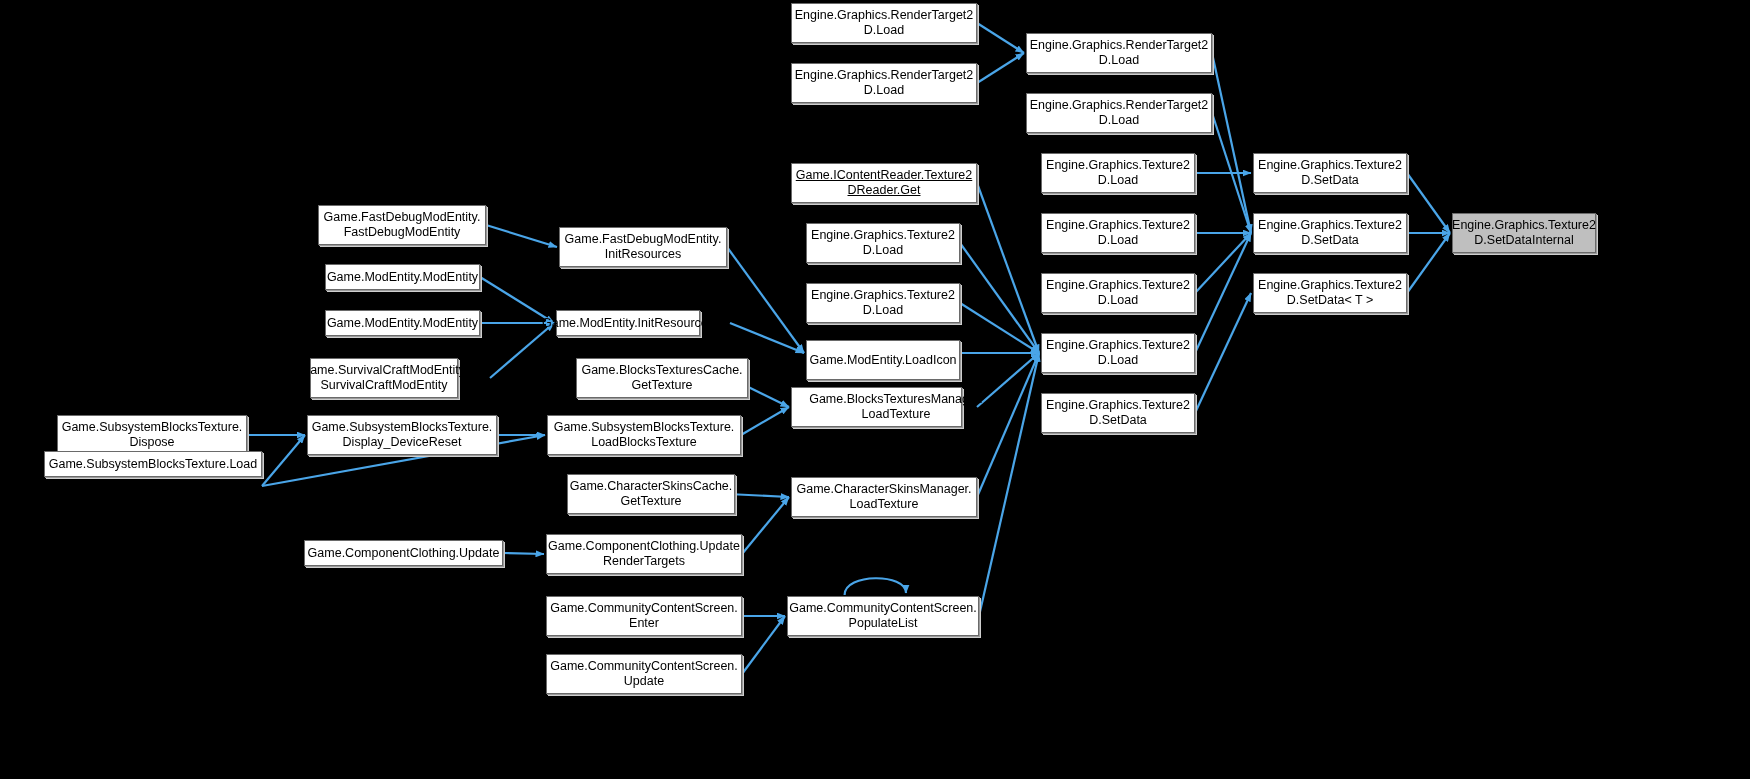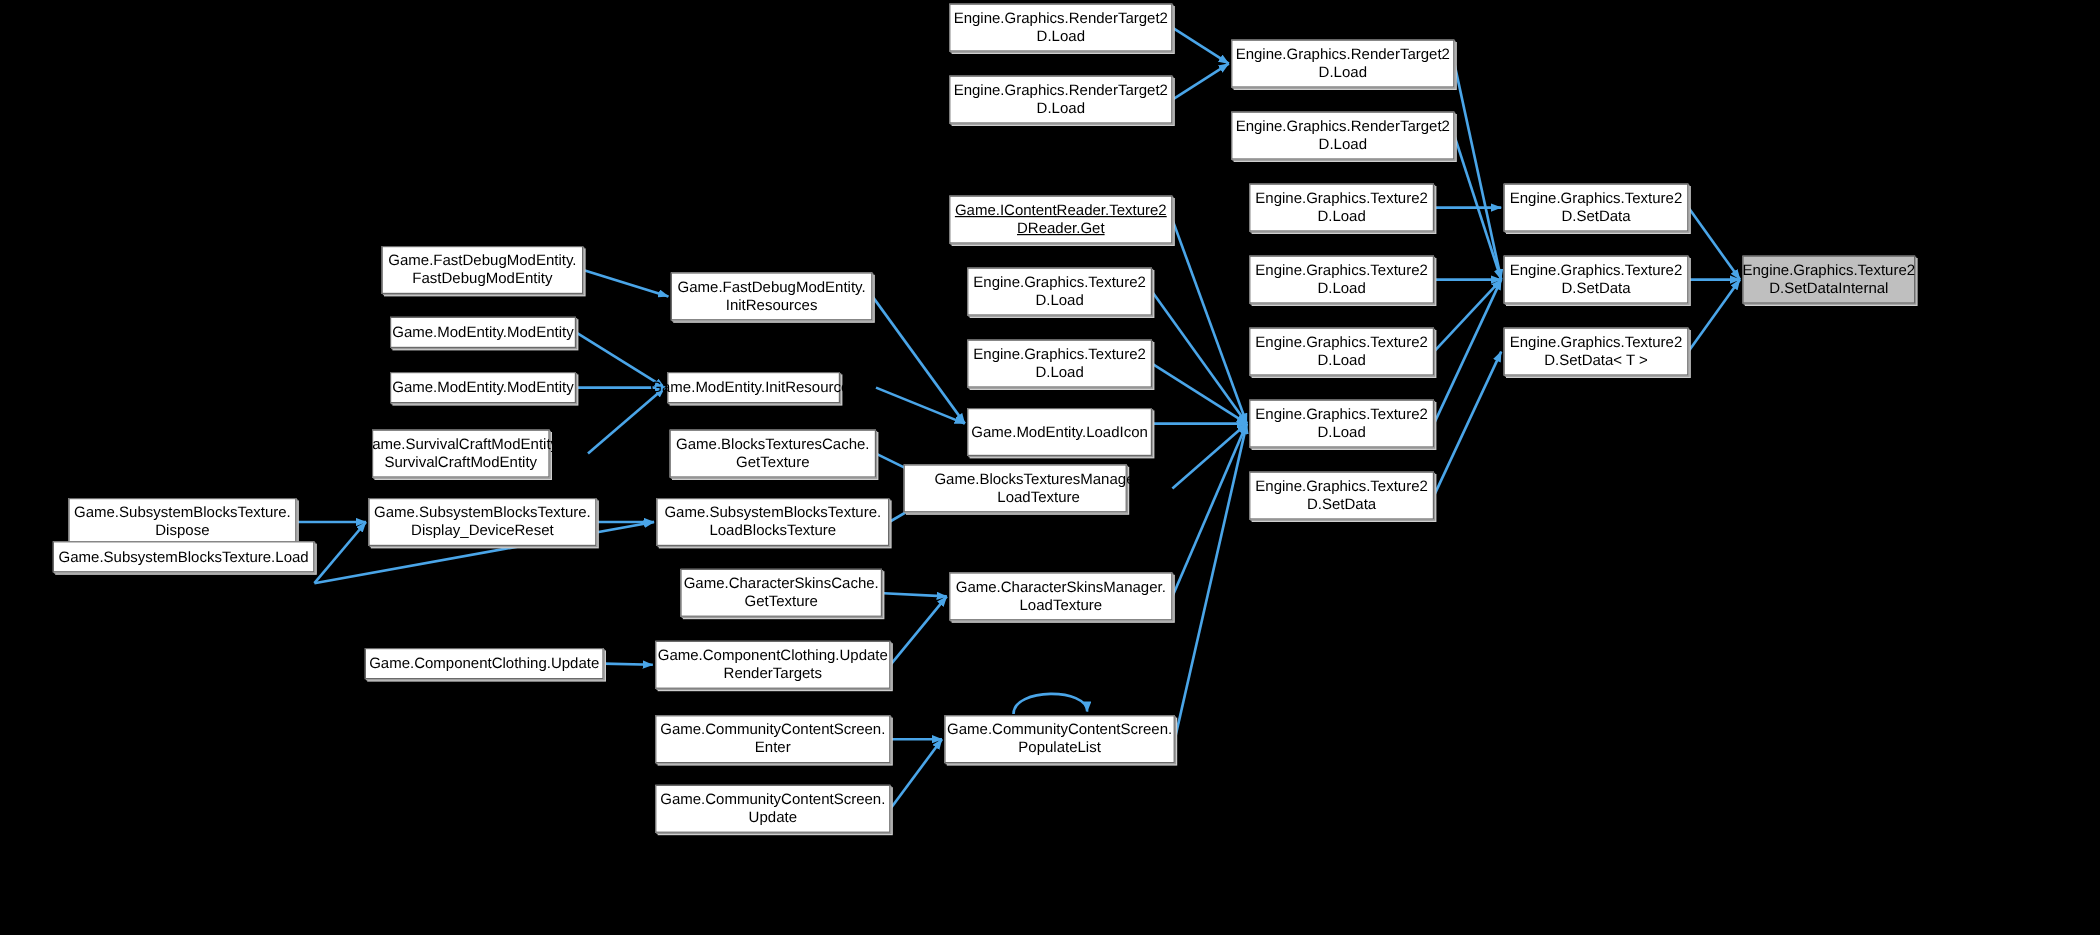--- a/index.html
+++ b/index.html
@@ -123,30 +123,30 @@
 D.Load</div>
       <div class="node" style="left: 1001px; top: 393px; width: 154px; height: 40px;">Engine.Graphics.Texture2
 D.SetData</div>
       <div class="node" style="left: 751px; top: 163px; width: 186px; height: 40px; text-decoration: underline;">Game.IContentReader.Texture2
 DReader.Get</div>
       <div class="node" style="left: 766px; top: 223px; width: 154px; height: 40px;">Engine.Graphics.Texture2
 D.Load</div>
       <div class="node" style="left: 766px; top: 283px; width: 154px; height: 40px;">Engine.Graphics.Texture2
 D.Load</div>
       <div class="node" style="left: 766px; top: 340px; width: 154px; height: 40px;">Game.ModEntity.LoadIcon</div>
-      <div class="node" style="left: 713px; top: 387px; width: 186px; height: 40px; padding-left: 42px;">Game.BlocksTexturesManager.
+      <div class="node" style="left: 751px; top: 387px; width: 171px; height: 40px; padding-left: 42px;">Game.BlocksTexturesManager.
 LoadTexture</div>
       <div class="node" style="left: 751px; top: 477px; width: 186px; height: 40px;">Game.CharacterSkinsManager.
 LoadTexture</div>
       <div class="node" style="left: 747px; top: 596px; width: 192px; height: 40px;">Game.CommunityContentScreen.
 PopulateList</div>
       <div class="node" style="left: 519px; top: 227px; width: 168px; height: 40px;">Game.FastDebugModEntity.
 InitResources</div>
       <div class="node" style="left: 516px; top: 310px; width: 144px; height: 26px;">Game.ModEntity.InitResources</div>
-      <div class="node" style="left: 518px; top: 358px; width: 172px; height: 40px; text-align: center;">Game.BlocksTexturesCache.
+      <div class="node" style="left: 536px; top: 358px; width: 172px; height: 40px; text-align: center;">Game.BlocksTexturesCache.
 GetTexture</div>
       <div class="node" style="left: 507px; top: 415px; width: 194px; height: 40px;">Game.SubsystemBlocksTexture.
 LoadBlocksTexture</div>
       <div class="node" style="left: 527px; top: 474px; width: 168px; height: 40px;">Game.CharacterSkinsCache.
 GetTexture</div>
       <div class="node" style="left: 506px; top: 534px; width: 196px; height: 40px;">Game.ComponentClothing.Update
 RenderTargets</div>
       <div class="node" style="left: 506px; top: 596px; width: 196px; height: 40px;">Game.CommunityContentScreen.
 Enter</div>
       <div class="node" style="left: 506px; top: 654px; width: 196px; height: 40px;">Game.CommunityContentScreen.

